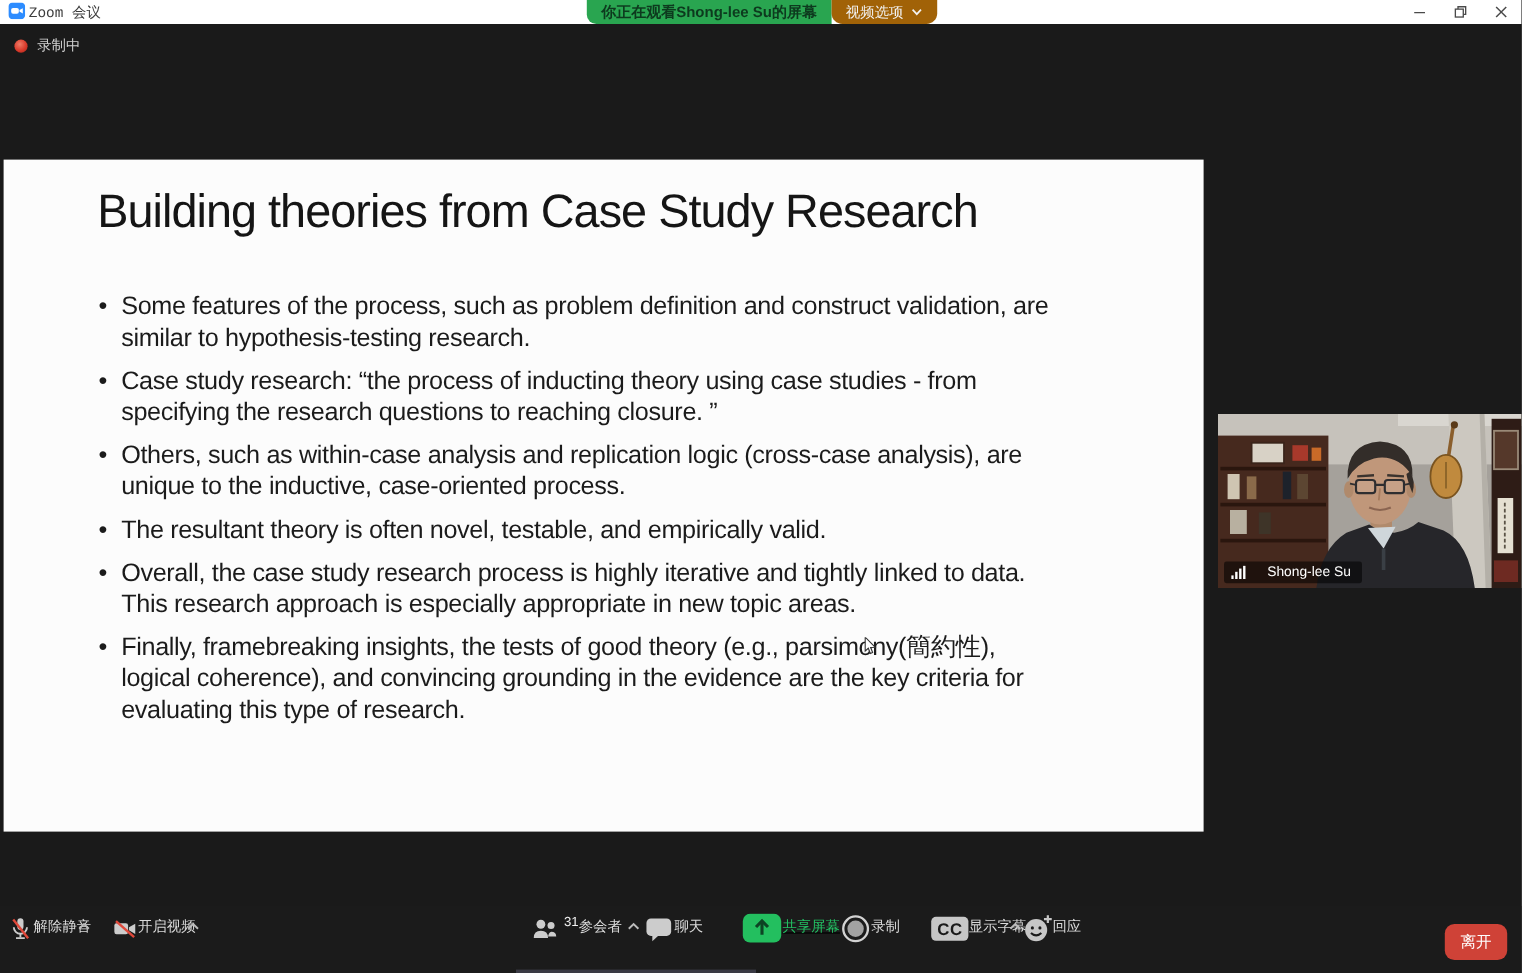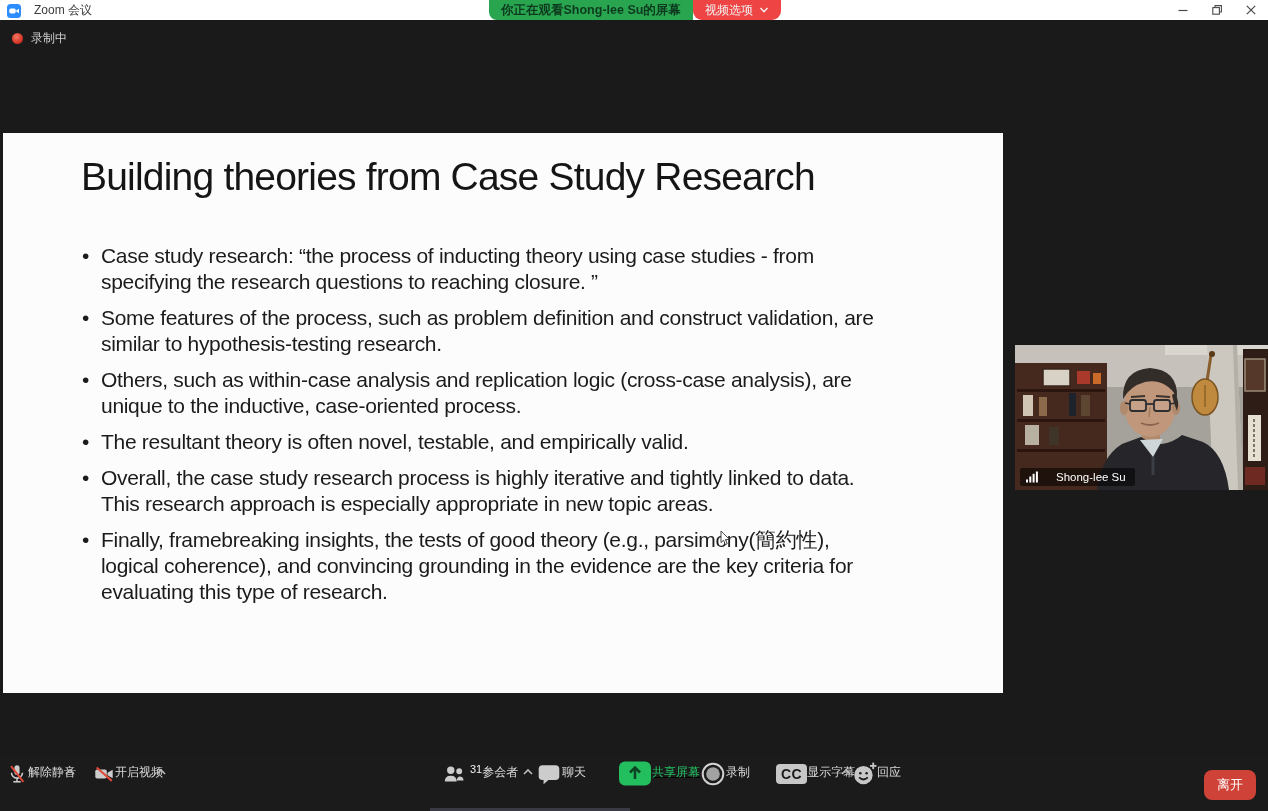--- a/index.html
+++ b/index.html
@@ -2,25 +2,25 @@
 <html><head>
 <meta charset="utf-8">
 <style>
   * { margin:0; padding:0; box-sizing:border-box; }
   html,body { width:1268px; height:811px; }
   body { font-family:"Liberation Sans", sans-serif; background:#000; }
   .screen { position:relative; width:1268px; height:811px; background:#1a1a1a; overflow:hidden; }
 
   
   .titlebar { position:absolute; left:0; top:0; width:1268px; height:20px; background:#ffffff; z-index:30; }
-  .app-id { position:absolute; left:7px; top:2px; display:flex; align-items:center; gap:13px; }
+  .app-id { position:absolute; left:7px; top:2px; display:flex; align-items:flex-start; gap:3px;font-family:Liberation Mono, monospace; }
   .app-title { font-size:12px; color:#3c3c3c; }
   .banner-group { position:absolute; left:489px; top:0; height:20px; display:flex; }
   .banner { background:#29a550; color:#0d3a1e; font-size:12.5px; font-weight:bold; height:20px; display:flex; align-items:center; padding:0 12px; border-radius:0 0 0 8px; letter-spacing:0;text-align:center; }
-  .view-options { background:#ef4444; color:#f2f2f2; font-size:12px; height:20px; display:flex; align-items:center; gap:6px; padding:0 12px; border-radius:0 0 9px 9px; cursor:pointer; }
+  .view-options { background:#a16207; color:#f2f2f2; font-size:12px; height:20px; display:flex; align-items:center; gap:6px; padding:0 12px; border-radius:0 0 9px 9px; cursor:pointer; }
   .win-controls { position:absolute; right:0; top:0; height:20px; display:flex; }
   .win-btn { width:34px; height:20px; display:flex; align-items:center; justify-content:center; cursor:pointer; }
 
   
   .recording { position:absolute; left:12px; top:30px; display:flex; align-items:center; gap:8px; z-index:5; }
   .rec-dot { width:11px; height:11px; border-radius:50%; background:radial-gradient(circle at 40% 35%, #f07a66 0%, #d93a2b 55%, #9e2418 100%); }
   .rec-label { font-size:12px; color:#d2d2d2; }
 
   
   .slide { position:absolute; left:3px; top:133px; width:1000px; height:560px; background:#fcfcfc; z-index:2; }
@@ -92,22 +92,22 @@
   </div>
 
   <div class="recording">
     <span class="rec-dot"></span>
     <span class="rec-label">录制中</span>
   </div>
 
   <div class="slide">
     <div class="slide-title">Building theories from Case Study Research</div>
     <ul class="bullets">
+      <li>Some features of the process, such as problem definition and construct validation, are similar to hypothesis-testing research.</li>
       <li>Case study research: “the process of inducting theory using case studies - from specifying the research questions to reaching closure. ”</li>
-      <li>Some features of the process, such as problem definition and construct validation, are similar to hypothesis-testing research.</li>
       <li>Others, such as within-case analysis and replication logic (cross-case analysis), are unique to the inductive, case-oriented process.</li>
       <li>The resultant theory is often novel, testable, and empirically valid.</li>
       <li>Overall, the case study research process is highly iterative and tightly linked to data. This research approach is especially appropriate in new topic areas.</li>
       <li>Finally, framebreaking insights, the tests of good theory (e.g., parsimony(簡約性), logical coherence), and convincing grounding in the evidence are the key criteria for evaluating this type of research.</li>
     </ul>
     <svg class="cursor" width="11" height="15" viewBox="0 0 11 15">
       <path d="M1,0 L1,11.5 L3.6,9.2 L5.3,13.6 L7.2,12.8 L5.5,8.6 L9.4,8.4 Z" fill="#ffffff" stroke="#333333" stroke-width="0.9"></path>
     </svg>
   </div>
 

